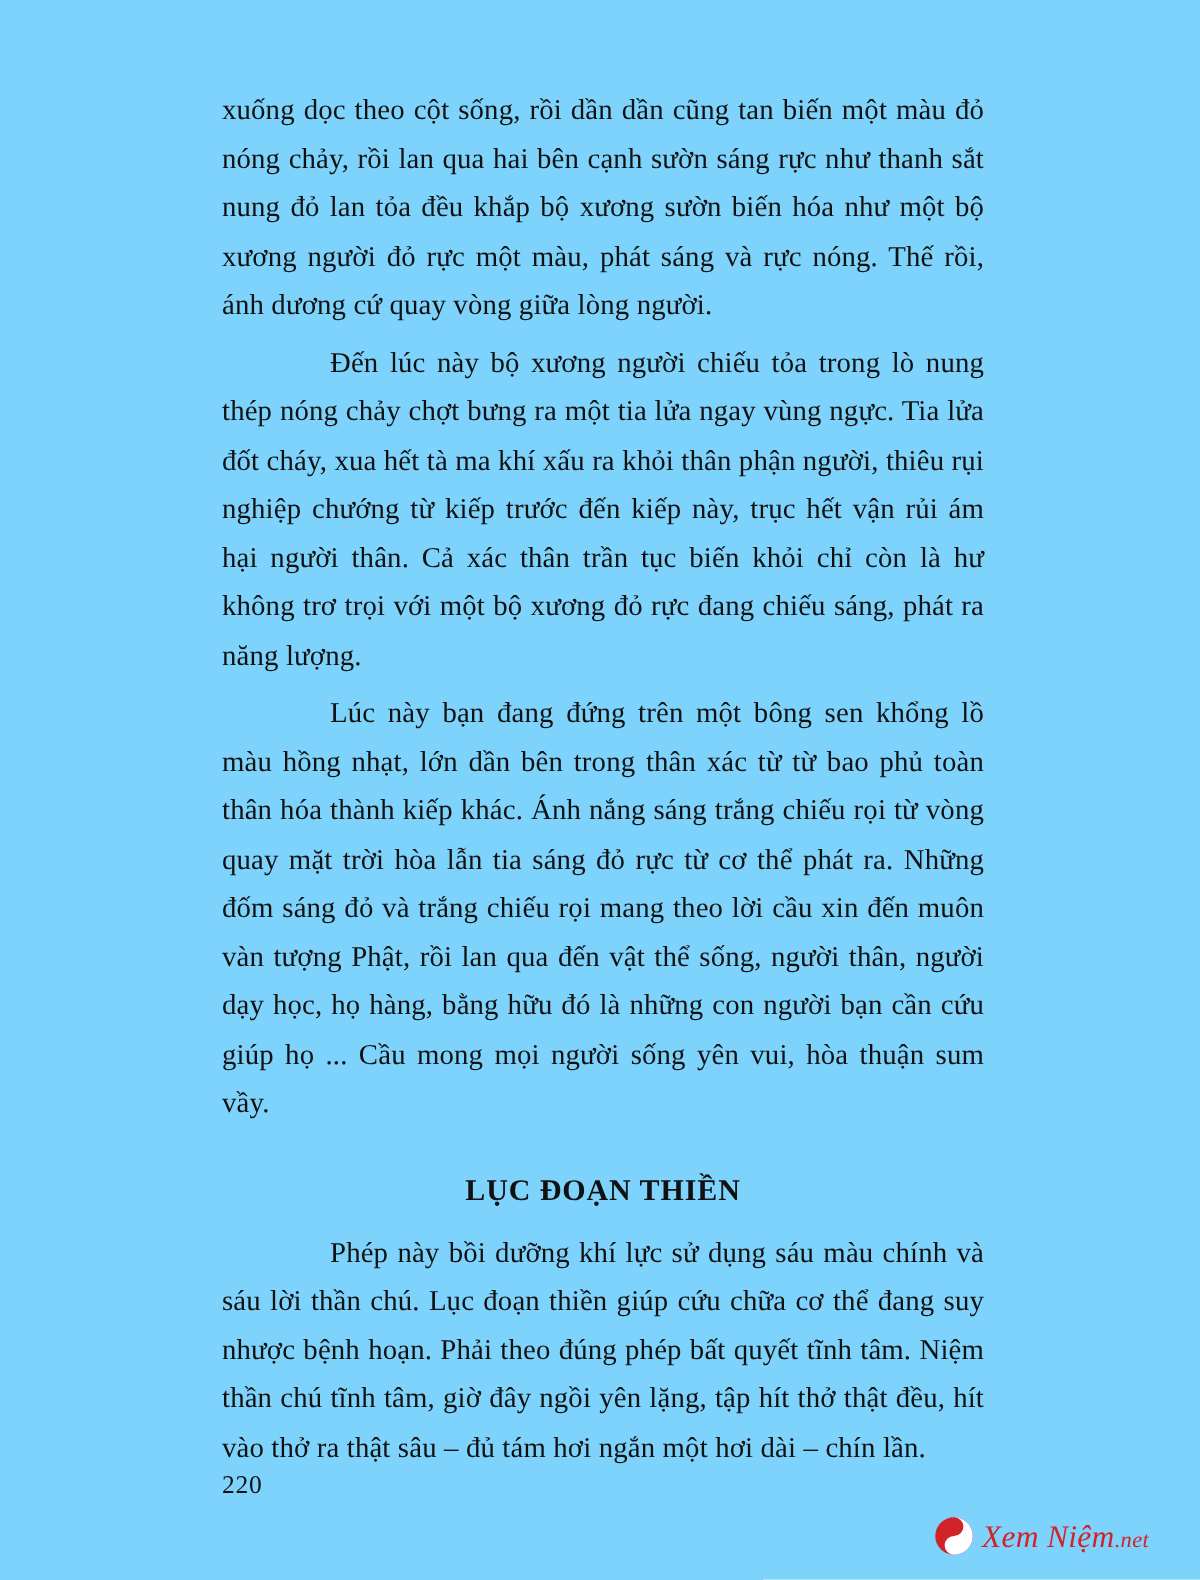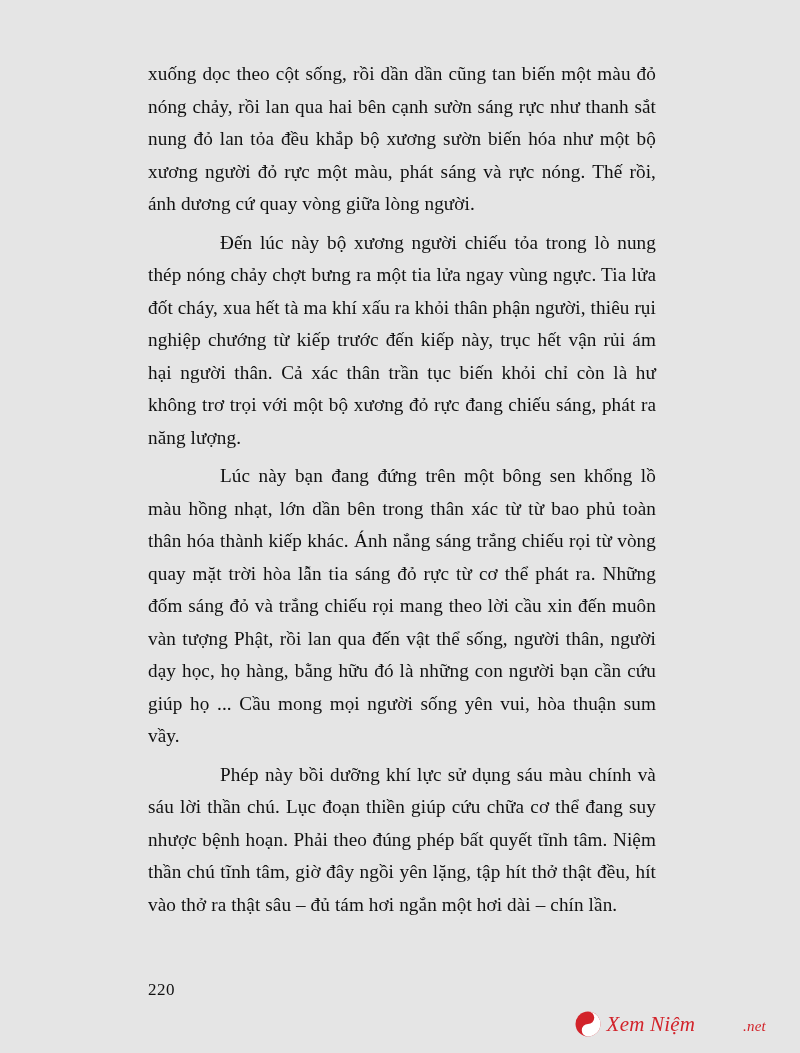--- a/index.html
+++ b/index.html
@@ -11,21 +11,21 @@
     width: 800px;
     height: 1053px;
     position: relative;
     font-family: "Liberation Serif", "DejaVu Serif", serif;
     color: #111111;
     overflow: hidden;
   }
   .page {
     position: absolute;
     inset: 0;
-    background: #e5e5e5;
+    background: #7dd3fc;
   }
   .content {
     position: absolute;
     left: 148px;
     top: 58px;
     width: 508px;
   }
   p.para {
     margin: 0 0 0 0;
     font-size: 19.2px;
@@ -75,36 +75,36 @@
   .watermark .wm-text {
     font-family: "Liberation Serif", "DejaVu Serif", serif;
     font-size: 21px;
     font-style: italic;
     color: #d2232a;
     letter-spacing: 0.2px;
     white-space: nowrap;
   }
   .watermark .wm-text .dom {
     font-size: 15px;
-    margin-left: 48px;
   }
 </style>
 </head>
 <body>
 
 <div class="page">
 
   <div class="content">
 
     <p class="para">xuống dọc theo cột sống, rồi dần dần cũng tan biến một màu đỏ nóng chảy, rồi lan qua hai bên cạnh sườn sáng rực như thanh sắt nung đỏ lan tỏa đều khắp bộ xương sườn biến hóa như một bộ xương người đỏ rực một màu, phát sáng và rực nóng. Thế rồi, ánh dương cứ quay vòng giữa lòng người.</p>
 
     <p class="para indent">Đến lúc này bộ xương người chiếu tỏa trong lò nung thép nóng chảy chợt bưng ra một tia lửa ngay vùng ngực. Tia lửa đốt cháy, xua hết tà ma khí xấu ra khỏi thân phận người, thiêu rụi nghiệp chướng từ kiếp trước đến kiếp này, trục hết vận rủi ám hại người thân. Cả xác thân trần tục biến khỏi chỉ còn là hư không trơ trọi với một bộ xương đỏ rực đang chiếu sáng, phát ra năng lượng.</p>
 
     <p class="para indent">Lúc này bạn đang đứng trên một bông sen khổng lồ màu hồng nhạt, lớn dần bên trong thân xác từ từ bao phủ toàn thân hóa thành kiếp khác. Ánh nắng sáng trắng chiếu rọi từ vòng quay mặt trời hòa lẫn tia sáng đỏ rực từ cơ thể phát ra. Những đốm sáng đỏ và trắng chiếu rọi mang theo lời cầu xin đến muôn vàn tượng Phật, rồi lan qua đến vật thể sống, người thân, người dạy học, họ hàng, bằng hữu đó là những con người bạn cần cứu giúp họ ... Cầu mong mọi người sống yên vui, hòa thuận sum vầy.</p>
 
+    <div class="section-heading">LỤC ĐOẠN THIỀN</div>
 
     <p class="para indent">Phép này bồi dưỡng khí lực sử dụng sáu màu chính và sáu lời thần chú. Lục đoạn thiền giúp cứu chữa cơ thể đang suy nhược bệnh hoạn. Phải theo đúng phép bất quyết tĩnh tâm. Niệm thần chú tĩnh tâm, giờ đây ngồi yên lặng, tập hít thở thật đều, hít vào thở ra thật sâu – đủ tám hơi ngắn một hơi dài – chín lần.</p>
 
   </div>
 
   <div class="page-number">220</div>
 
   <div class="watermark">
     <span class="yin-yang">
       <svg width="26" height="26" viewBox="0 0 100 100" aria-hidden="true">

